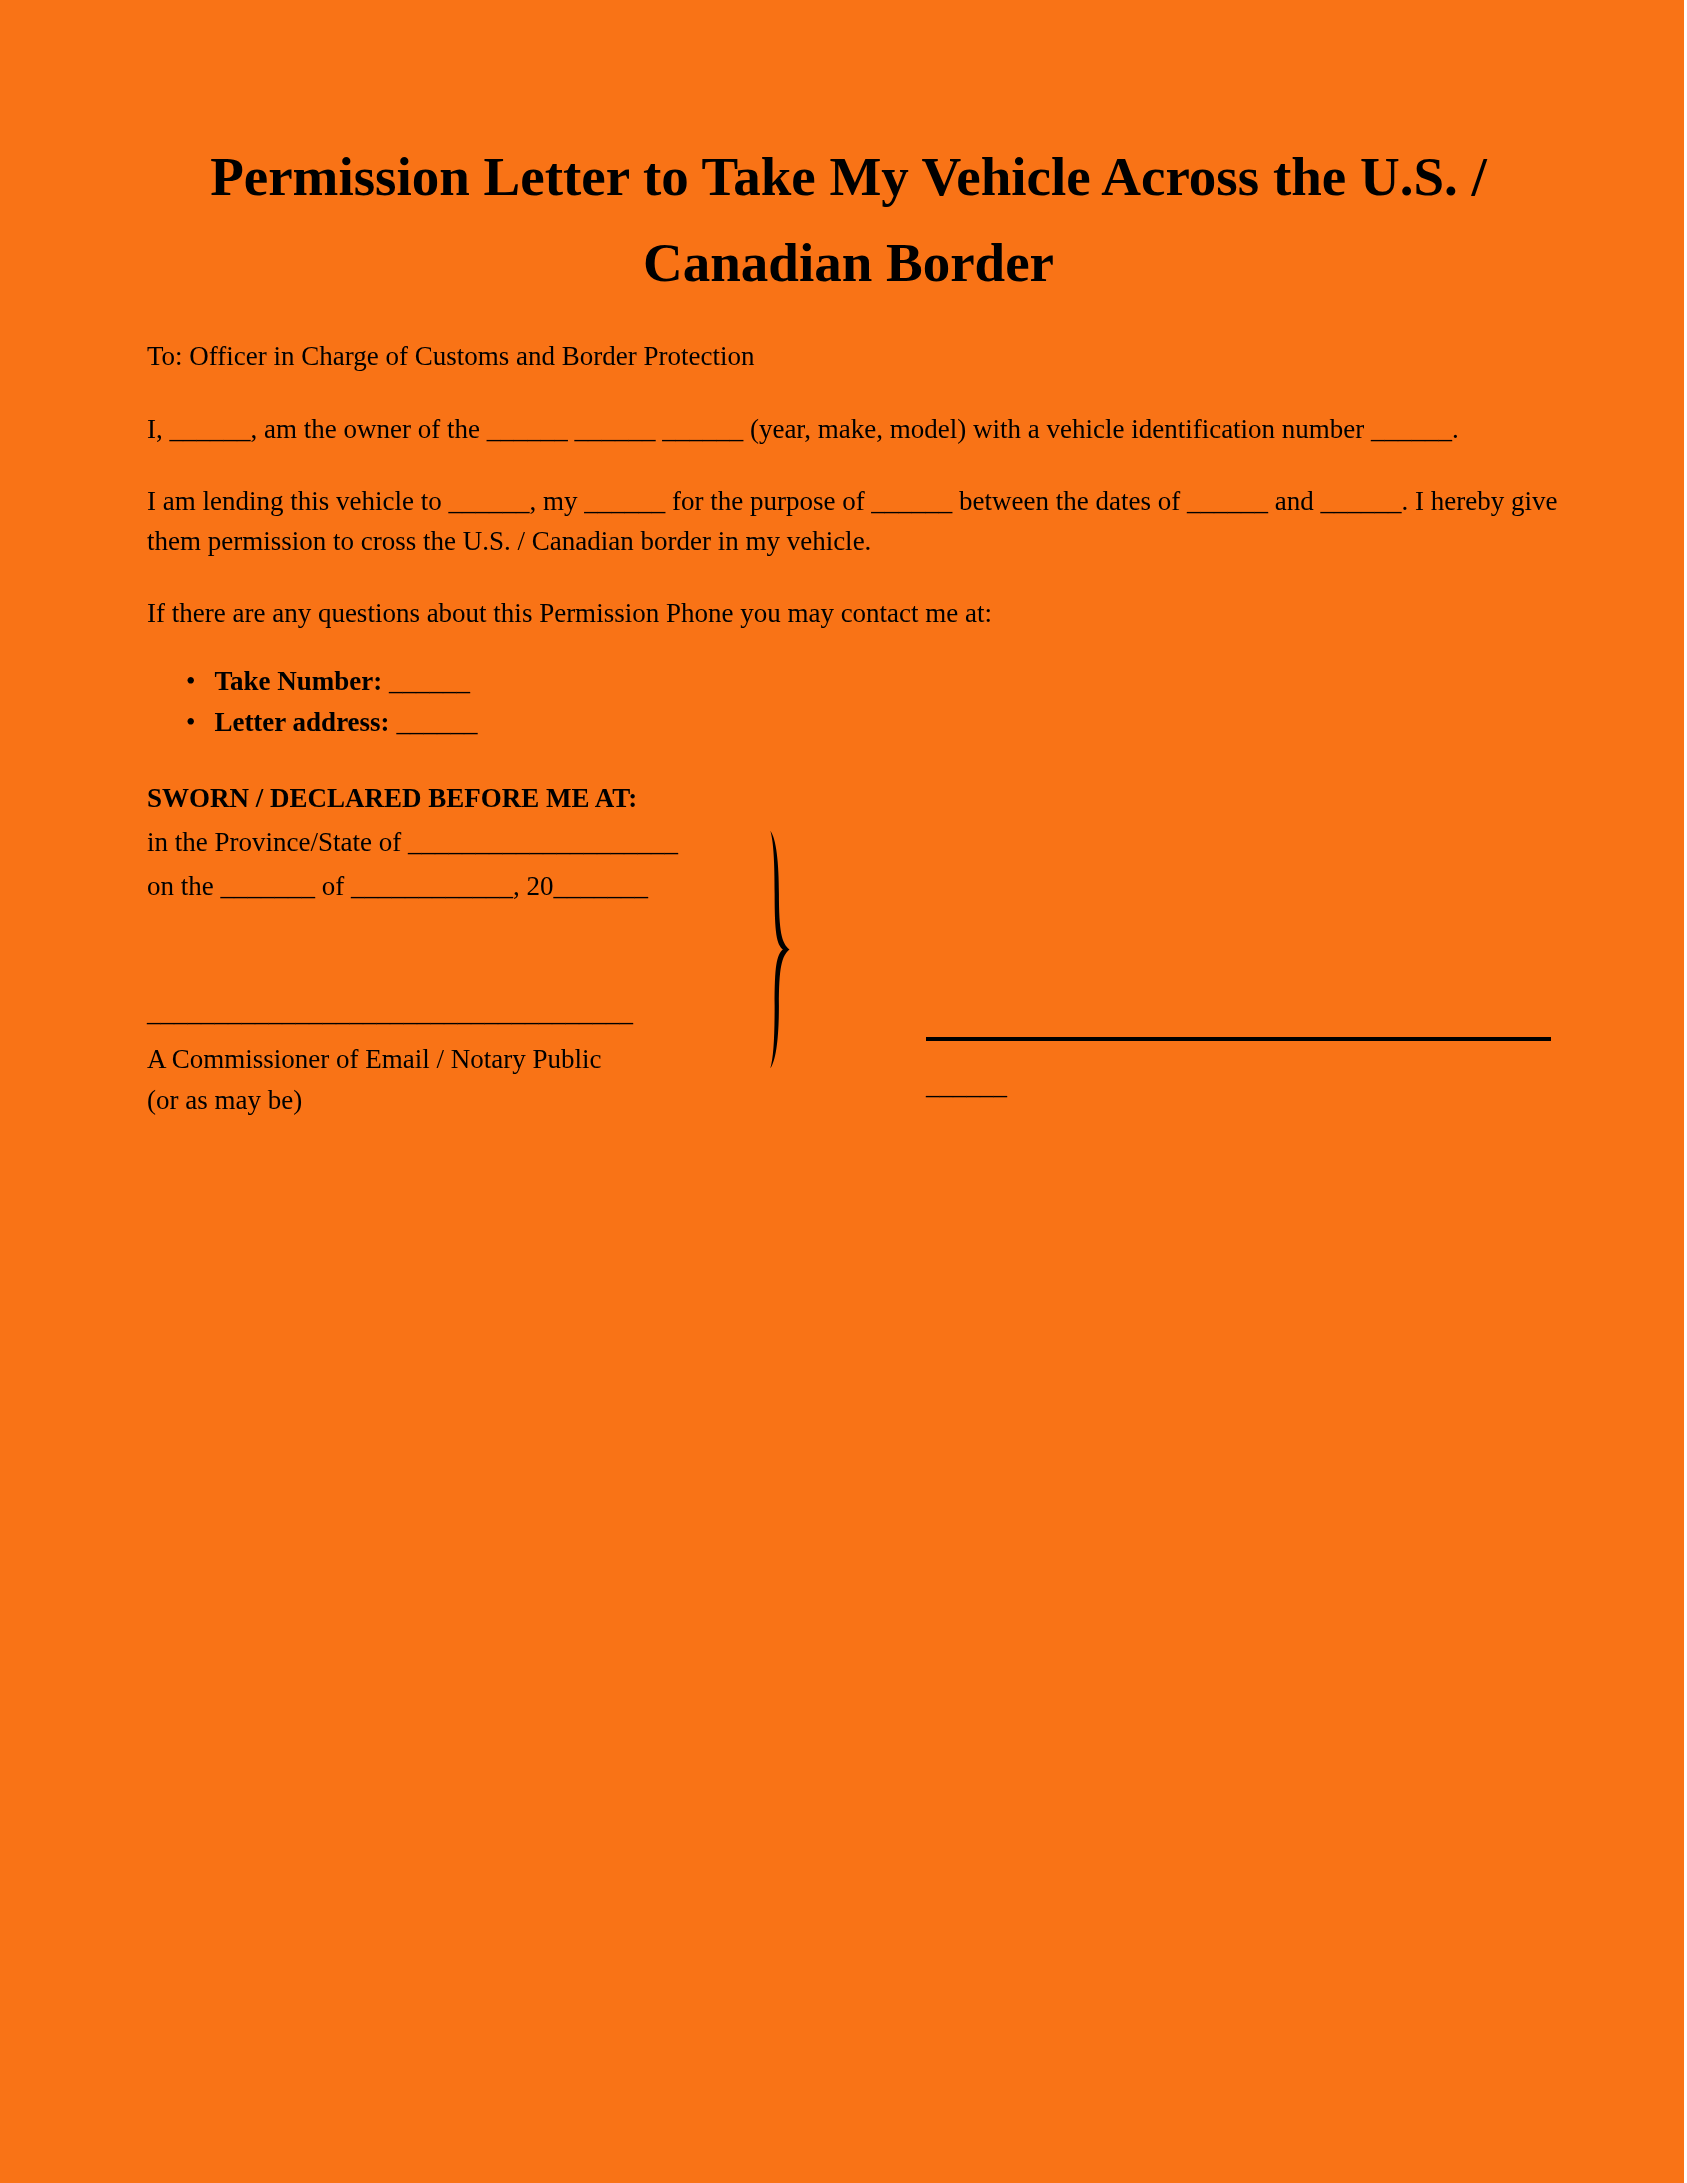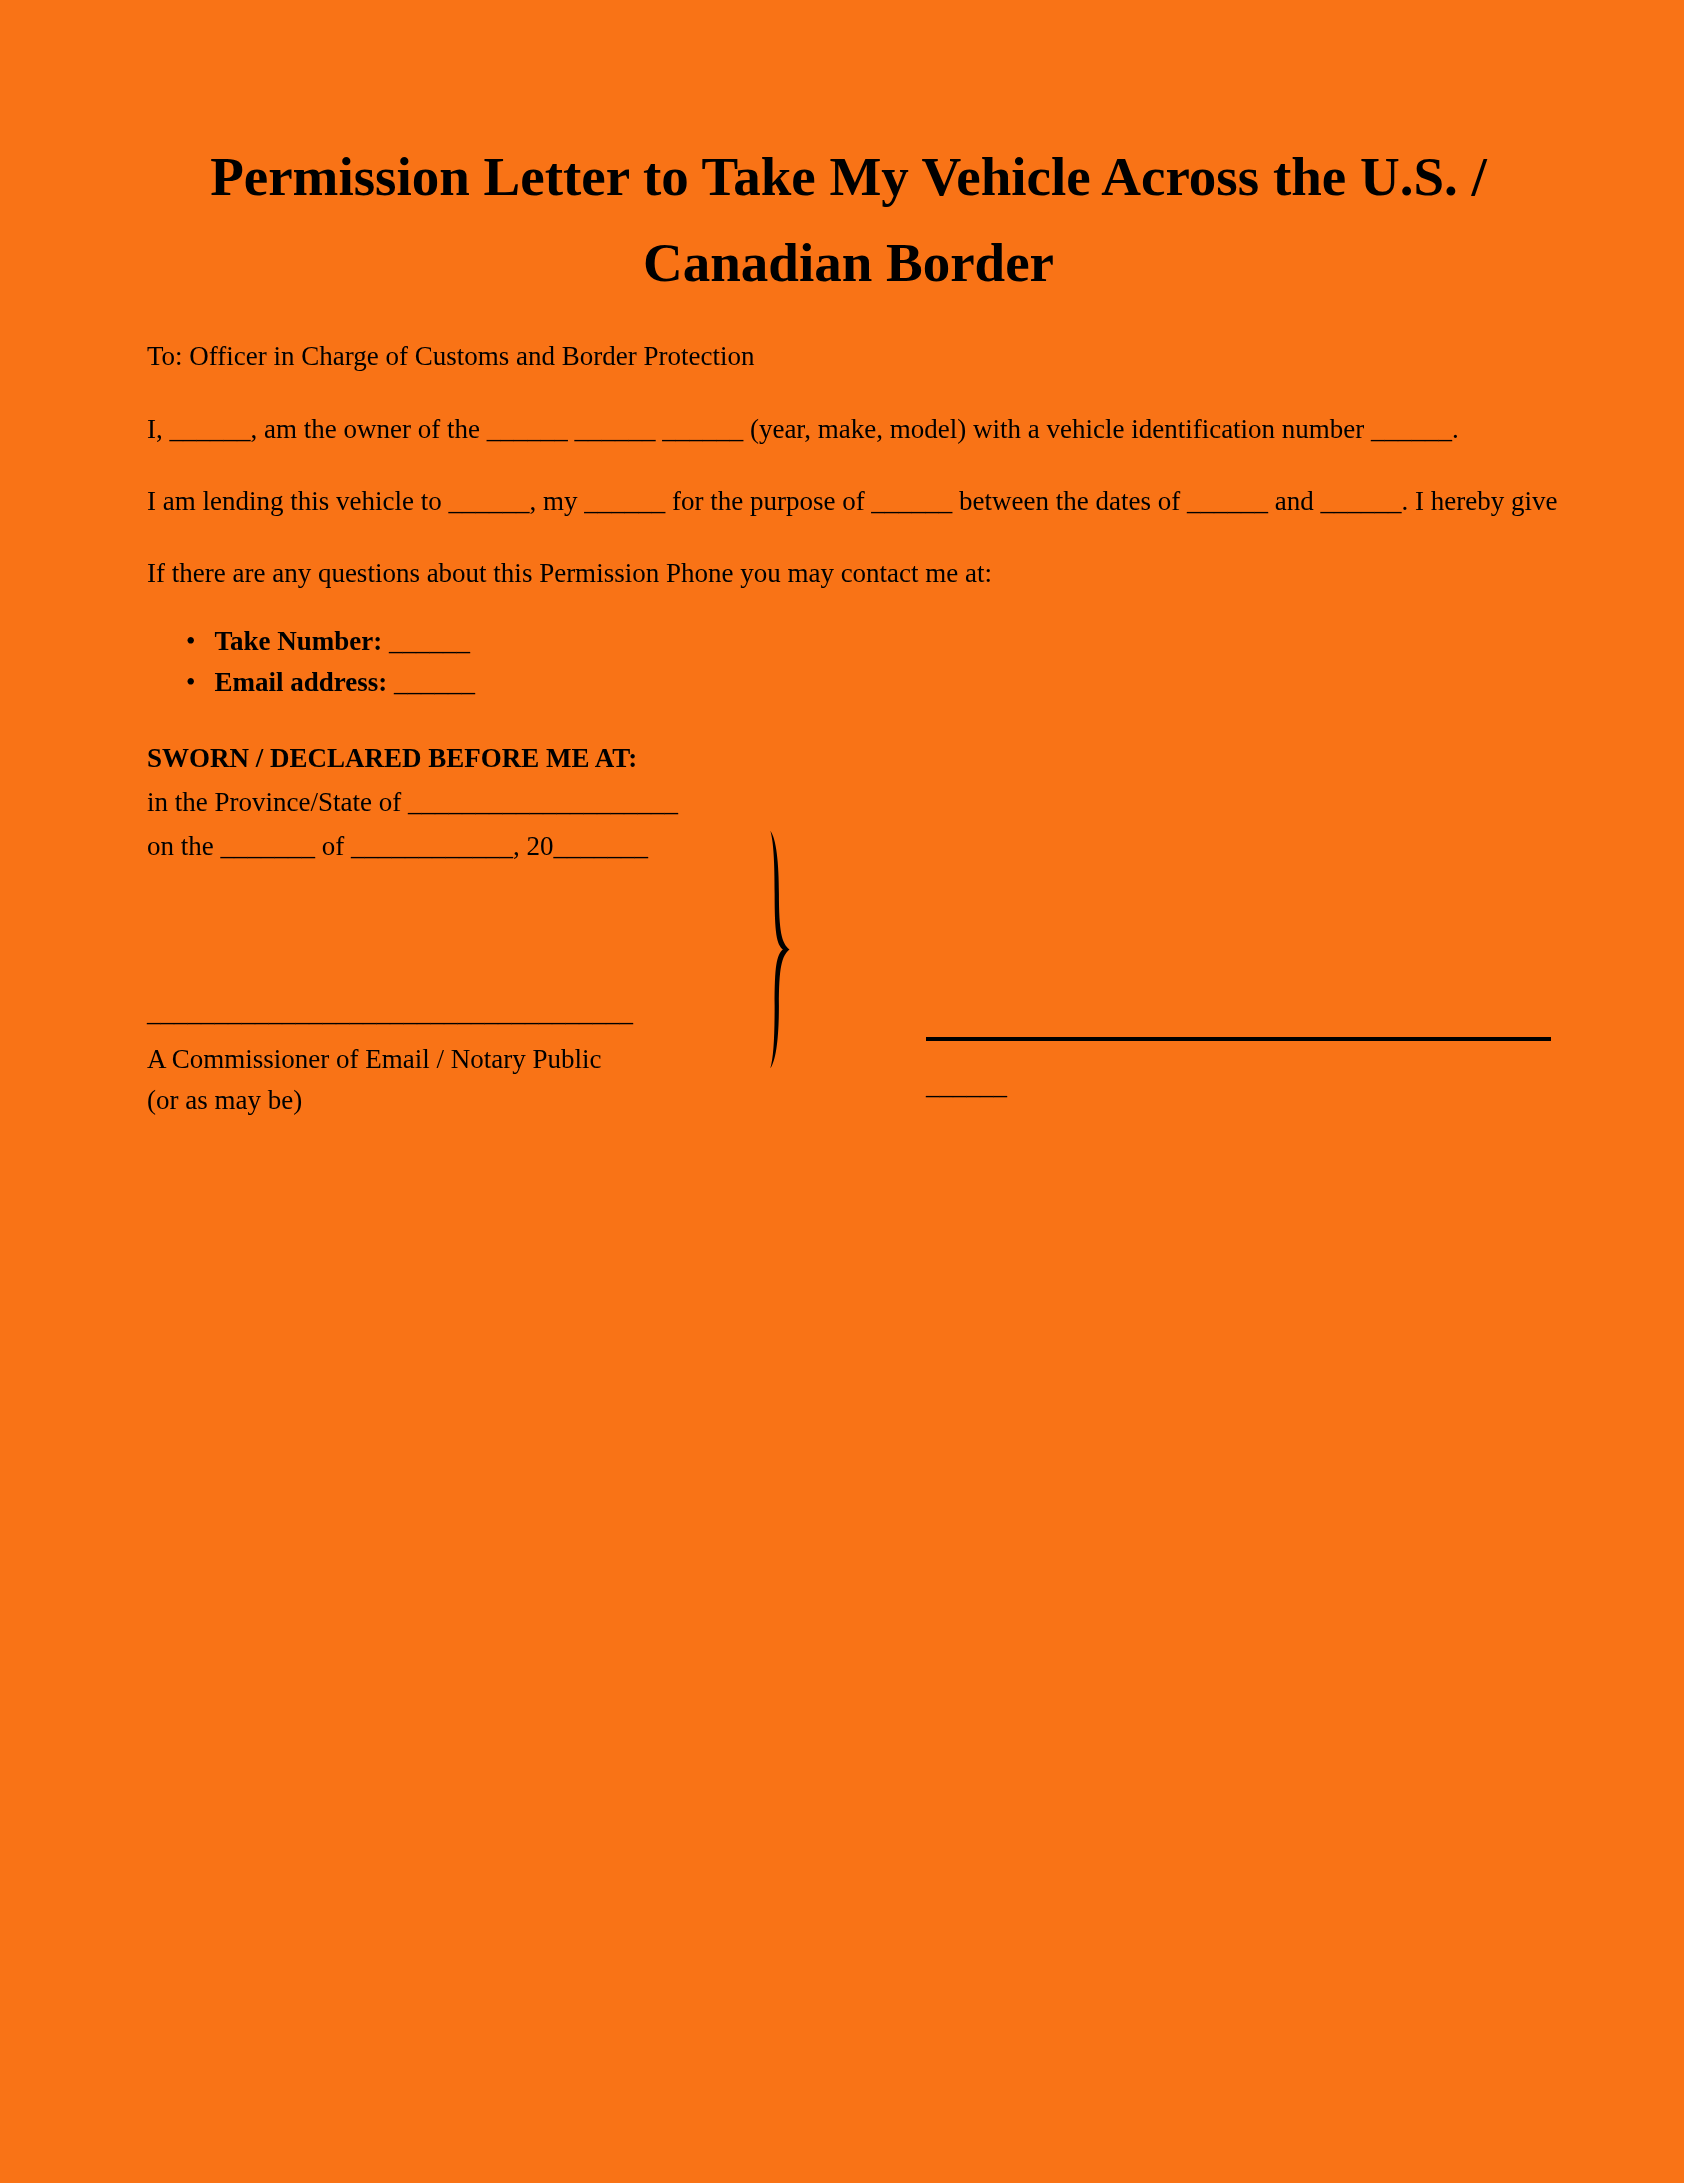--- a/index.html
+++ b/index.html
@@ -58,27 +58,28 @@
       <div>Permission Letter to Take My Vehicle Across the U.S. /</div>
       <div>Canadian Border</div>
     </div>
 
     <div class="salutation">To: Officer in Charge of Customs and Border Protection</div>
 
     <div class="para1">I, ______, am the owner of the ______ ______ ______ (year, make, model) with a vehicle identification number ______.</div>
 
     <div class="para2">
       <div class="nowrap">I am lending this vehicle to ______, my ______ for the purpose of ______ between the dates of ______ and ______. I hereby give</div>
+      <div>them permission to cross the U.S. / Canadian border in my vehicle.</div>
     </div>
 
     <div class="intro">If there are any questions about this Permission Phone you may contact me at:</div>
 
     <div class="bullets">
       <div class="bullet-item"><span class="bullet-dot">•</span><span class="bullet-label">Take Number:</span> <span>______</span></div>
-      <div class="bullet-item"><span class="bullet-dot">•</span><span class="bullet-label">Email address:</span> <span>______</span></div>
+      <div class="bullet-item"><span class="bullet-dot">•</span><span class="bullet-label">Letter address:</span> <span>______</span></div>
     </div>
 
     <div class="sworn">
       <div class="sworn-heading">SWORN / DECLARED BEFORE ME AT:</div>
       <div>in the Province/State of ____________________</div>
       <div>on the _______ of ____________, 20_______</div>
     </div>
 
   </div>
 

